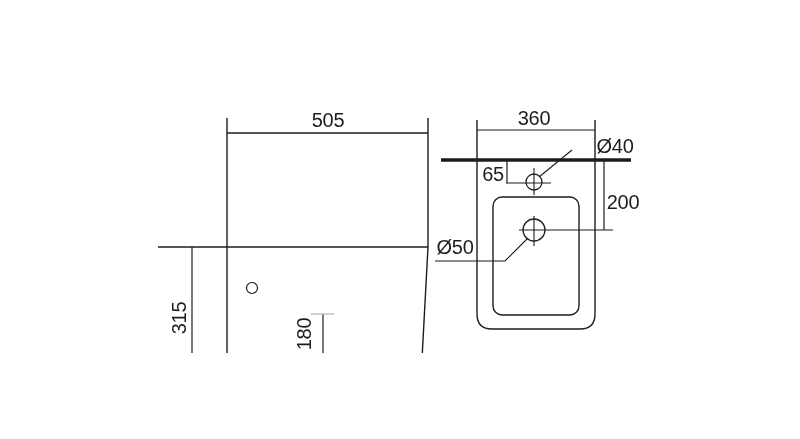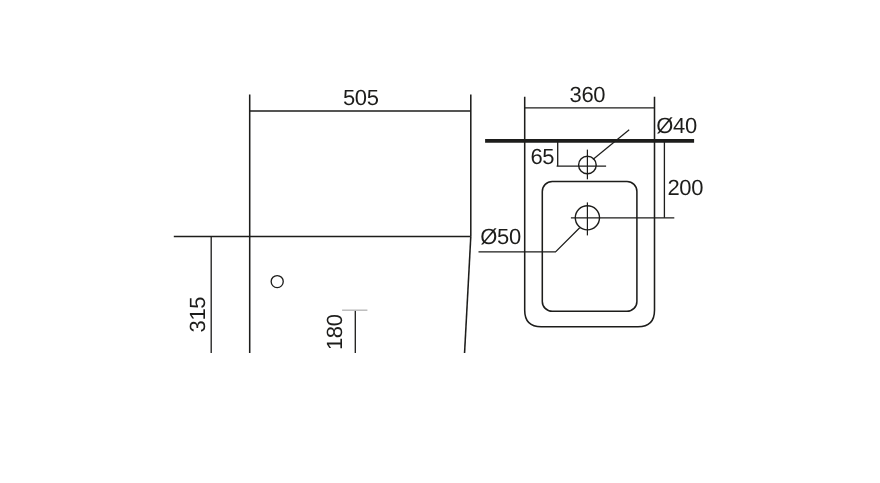--- a/index.html
+++ b/index.html
@@ -7,20 +7,21 @@
     --light:#b9b9b9;
     --bg:#ffffff;
   }
   html,body{margin:0;padding:0;background:var(--bg);}
   .canvas{
     position:relative;
     width:800px;height:321px;
     background:var(--bg);
     overflow:hidden;
     font-family:"Liberation Sans", sans-serif;
+    margin-top:32px;
   }
   svg{display:block;}
   text{
     font-family:"Liberation Sans", sans-serif;
     font-size:20px;
     fill:var(--line);
     letter-spacing:-0.3px;
   }
 </style>
 </head>

